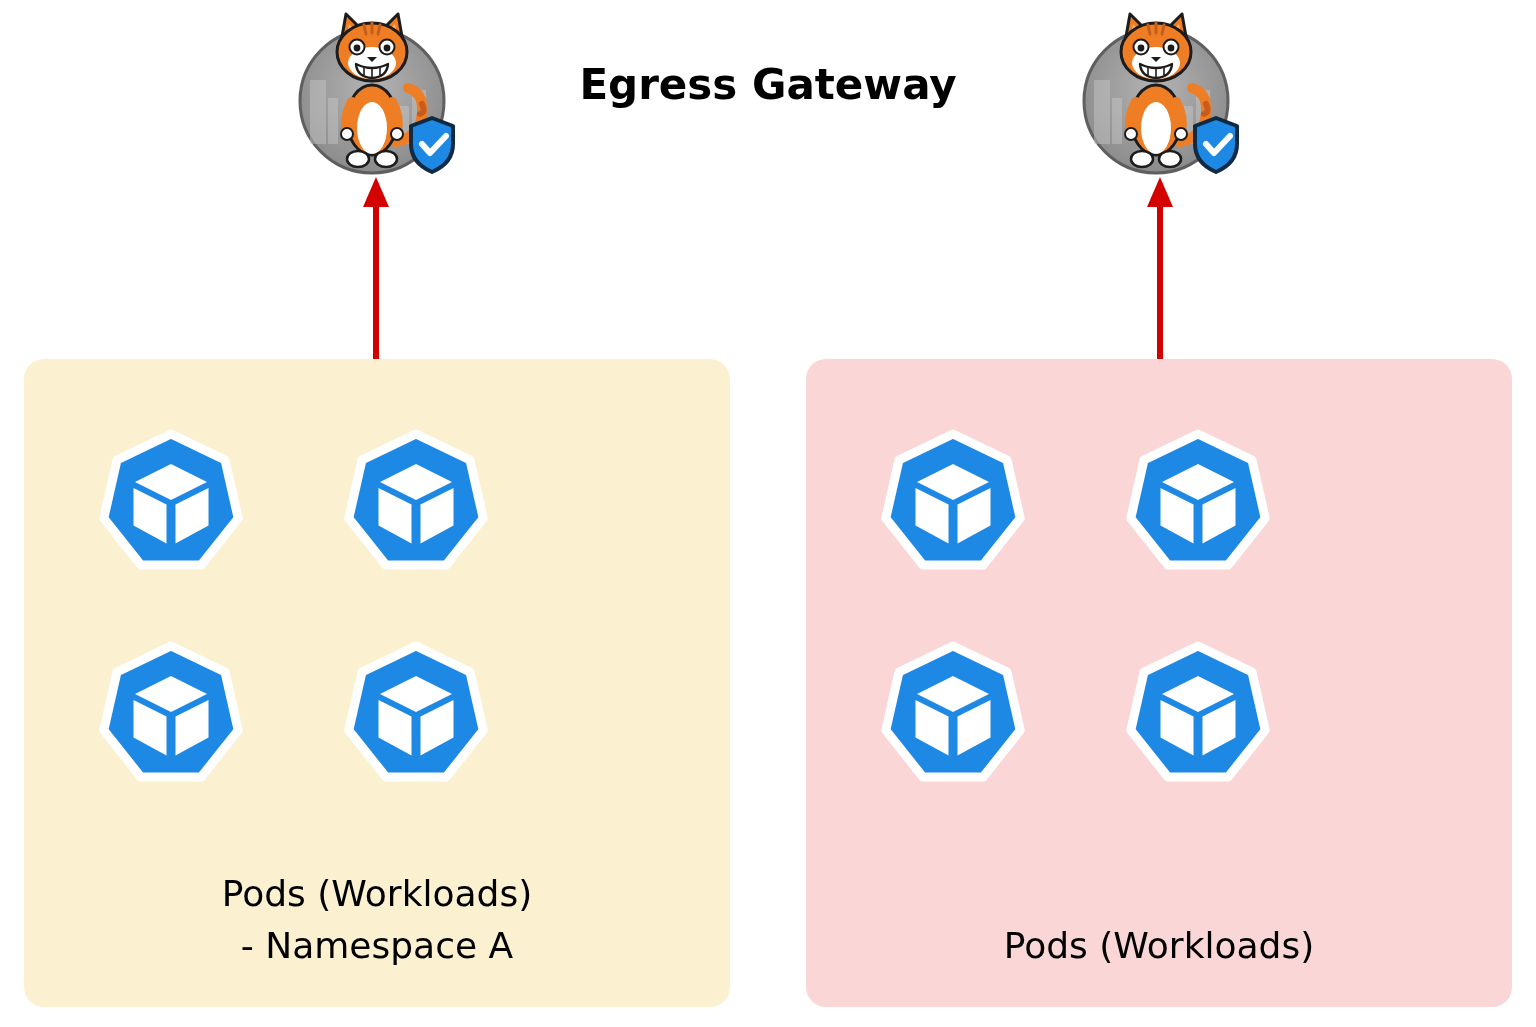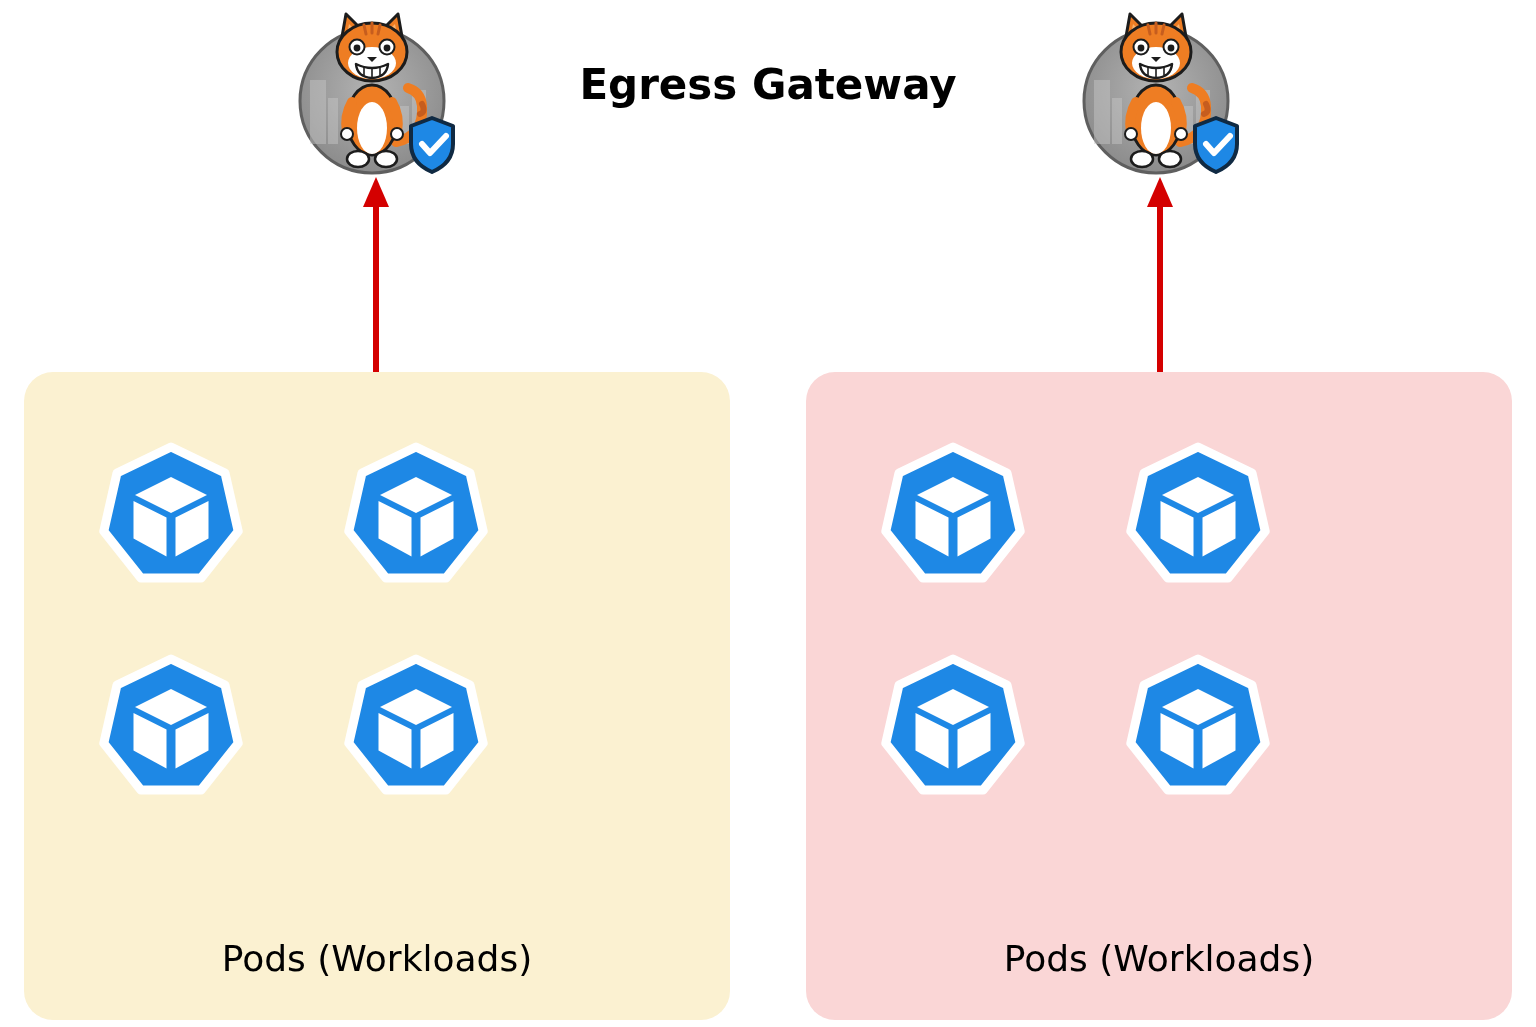--- a/index.html
+++ b/index.html
@@ -20,22 +20,22 @@
   .gateway-a { left:294px; top:6px; }
   .gateway-b { left:1078px; top:6px; }
   .gateway svg { width:100%; height:100%; display:block; }
 
   .arrow { position:absolute; width:30px; height:198px; }
   .arrow-a { left:361px; top:177px; }
   .arrow-b { left:1145px; top:177px; }
   .arrow svg { width:100%; height:100%; display:block; }
 
   .ns-box {
-    position:absolute; top:372px; width:706px; height:648px;
-    border-radius:29px;
+    position:absolute; top:359px; width:706px; height:648px;
+    border-radius:20px;
     text-decoration:underline;
   }
   .ns-a { left:24px;  background:#FBF1D1; }
   .ns-b { left:806px; background:#FAD6D6; }
 
   .pods-grid {
     position:absolute; left:72px; top:66px;
     display:grid;
     grid-template-columns:150px 150px;
     grid-auto-rows:150px;
@@ -171,20 +171,21 @@
           </svg>
         </div>
       <div class="pod">
           <svg>
             <use href="#podSym"></use>
           </svg>
         </div>
     </div>
     <div class="box-label">
       <div>Pods (Workloads)</div>
+      <div>- Namespace A</div>
     </div>
   </div>
 
   <div class="ns-box ns-b">
     <div class="pods-grid">
       <div class="pod">
           <svg>
             <use href="#podSym"></use>
           </svg>
         </div>

